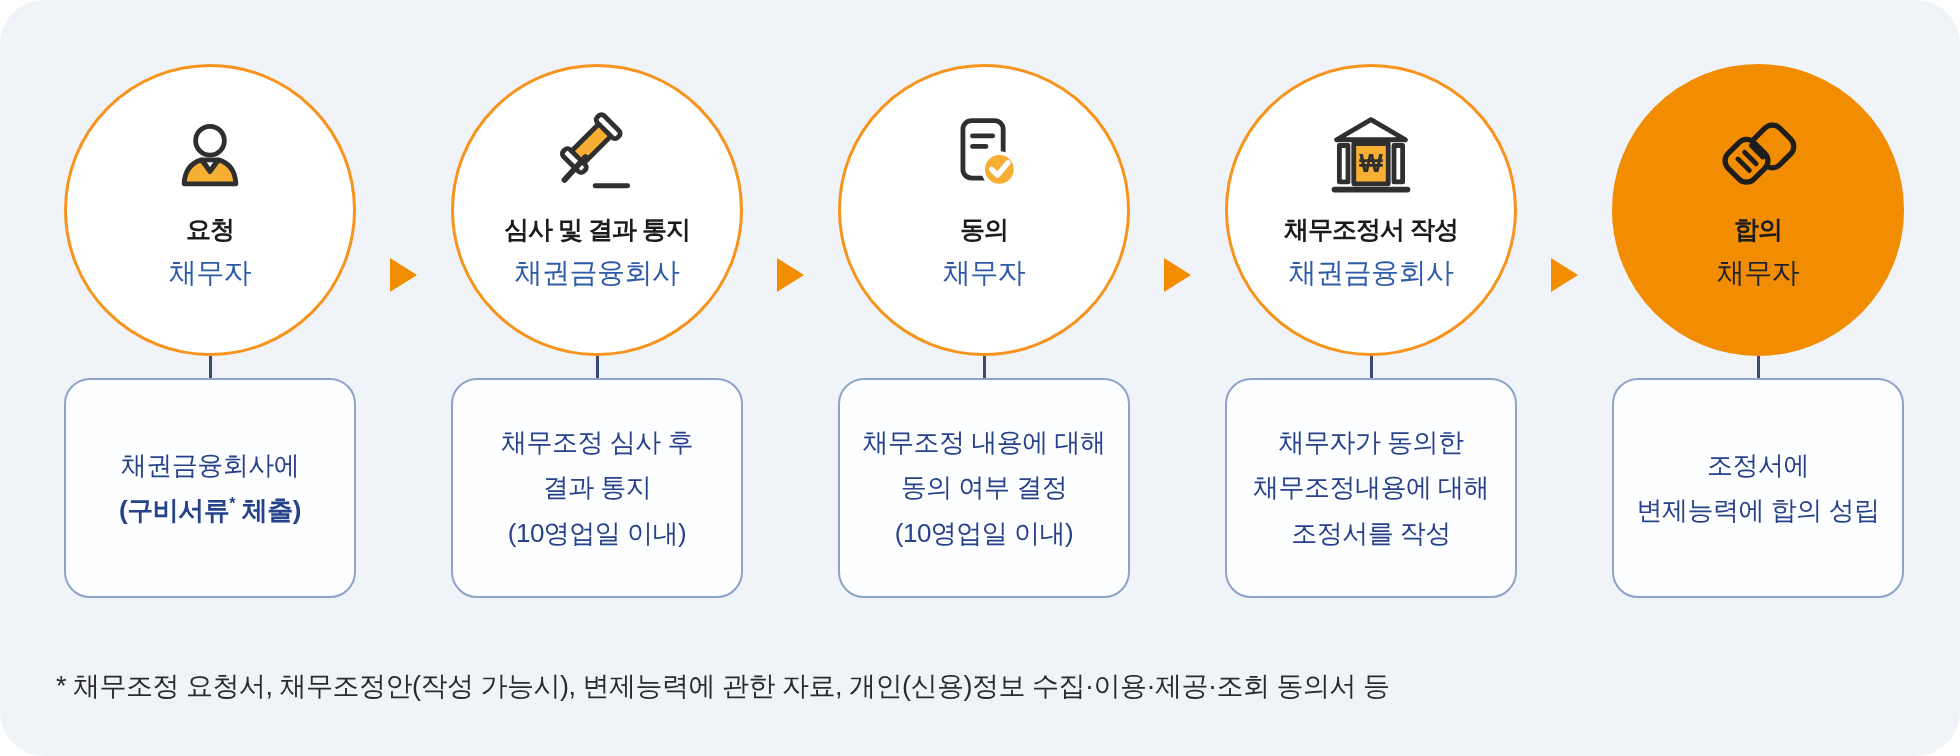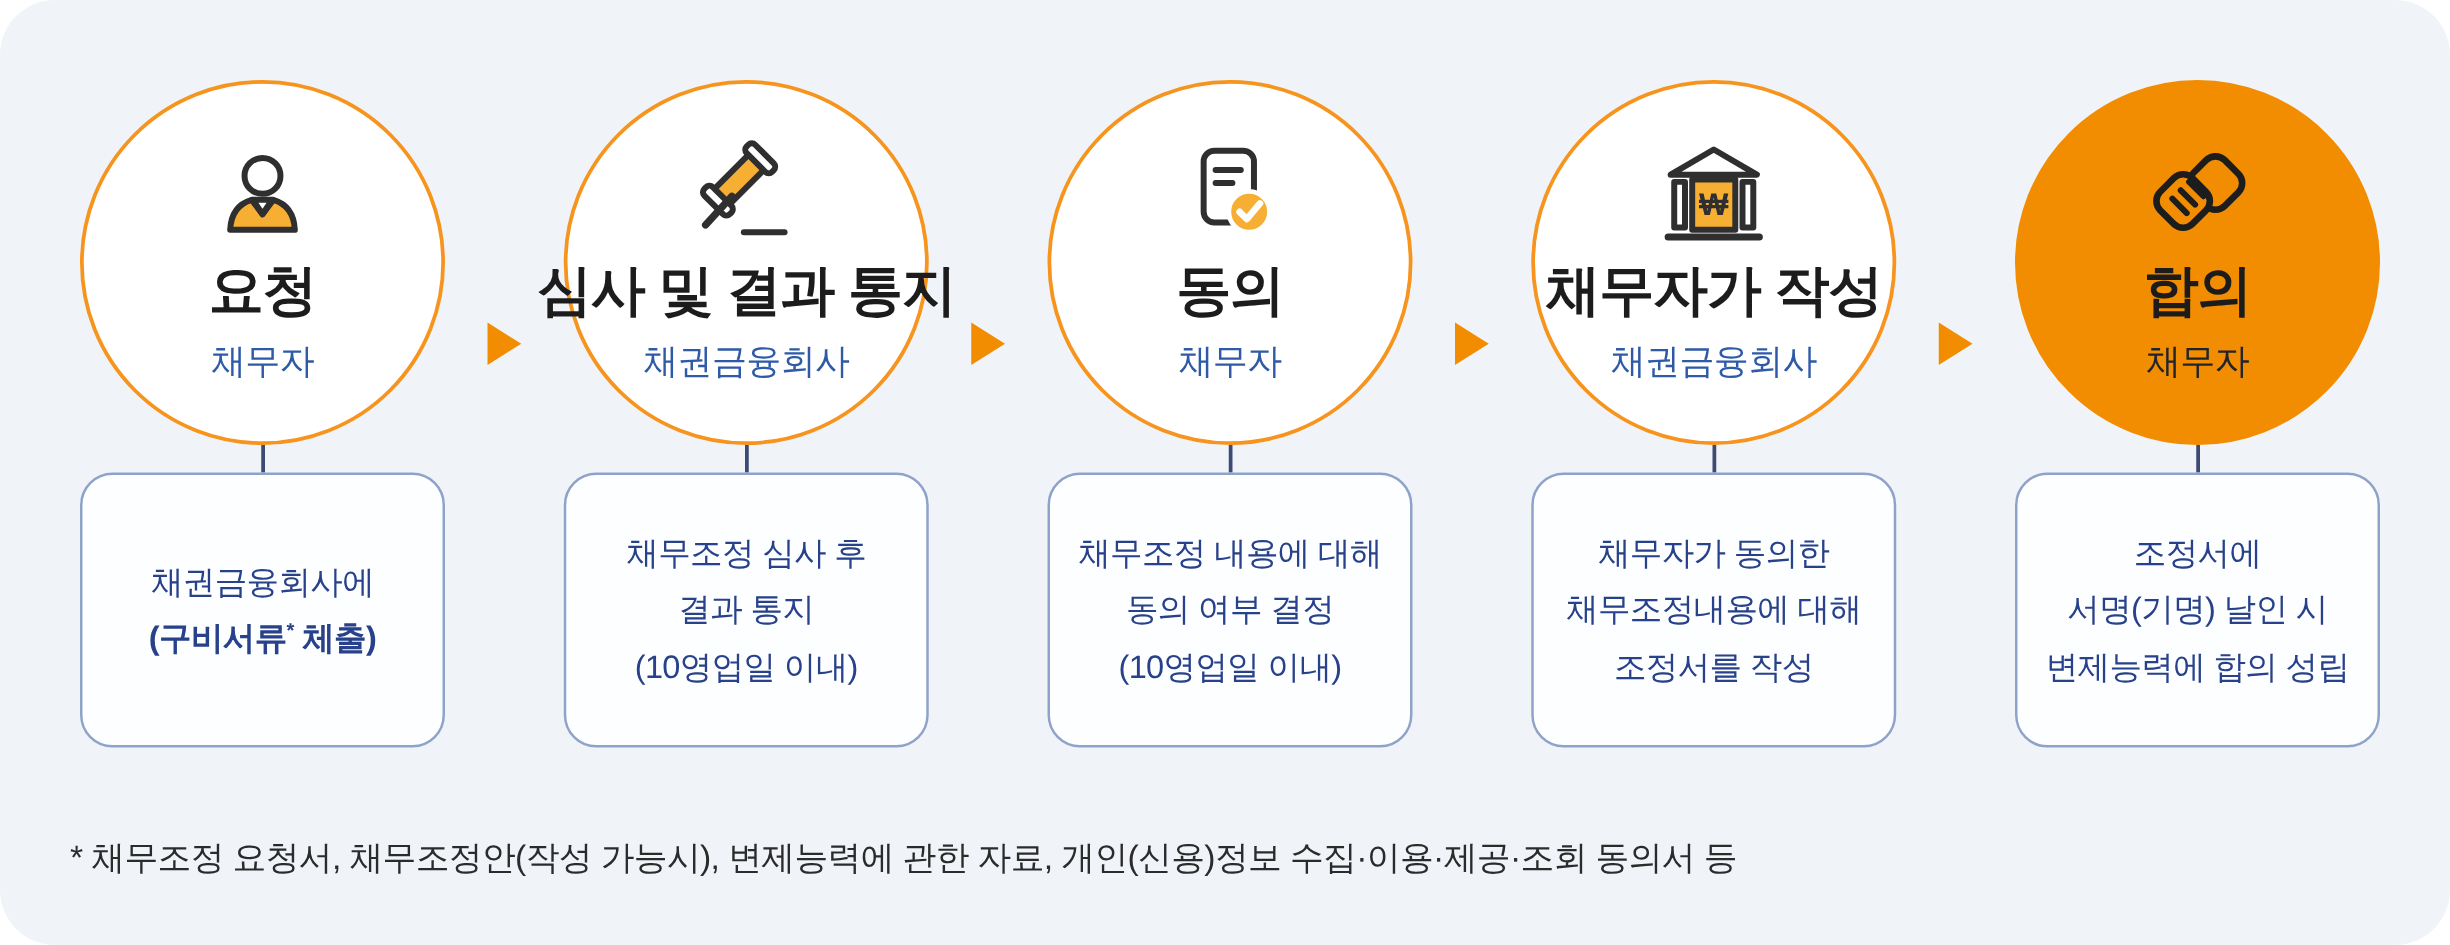--- a/index.html
+++ b/index.html
@@ -23,21 +23,21 @@
   .flow{position:absolute;top:0;left:0;width:100%;display:flex;align-items:flex-start;padding:64px 0 0 64px;}
   .step{width:292px;display:flex;flex-direction:column;align-items:center;flex:0 0 auto;}
   .circle{
     width:292px;height:292px;border-radius:50%;
     background:#ffffff;border:3px solid var(--circle-border);
     display:flex;flex-direction:column;align-items:center;
     padding-top:44px;
   }
   .step.highlight .circle{background:var(--accent-orange);border-color:var(--accent-orange);text-align:right;}
   .icon{width:92px;height:92px;display:flex;align-items:center;justify-content:center;}
-  .title{font-size:44px;font-weight:bold;color:var(--title-text);white-space:nowrap;letter-spacing:-1px;}
+  .title{margin-top:10px;font-size:25px;font-weight:bold;color:var(--title-text);white-space:nowrap;letter-spacing:-1px;}
   .subtitle{margin-top:8px;font-size:28px;color:var(--subtitle-text);white-space:nowrap;letter-spacing:-0.5px;}
   .step.highlight .subtitle{color:#20242C;}
   .connector{width:3px;height:22px;background:var(--connector);}
   .box{
     width:292px;min-height:220px;background:var(--box-bg);
     border:2px solid var(--box-border);border-radius:26px;
     display:flex;flex-direction:column;align-items:center;justify-content:center;
     padding:20px 6px;
   }
   .box-line{font-size:26px;line-height:1.75;color:var(--box-text);white-space:nowrap;letter-spacing:-0.5px;text-align:center;}
@@ -146,21 +146,21 @@
         <span class="icon">
           <svg viewBox="0 0 96 96" width="92" height="92">
             <path class="stroke" d="M12,30 L48,9 L84,30 Z" style="fill:#ffffff"></path>
             <rect class="amber stroke" x="30" y="34" width="36" height="42"></rect>
             <rect class="stroke" x="15" y="36" width="9" height="38" style="fill:#ffffff"></rect>
             <rect class="stroke" x="72" y="36" width="9" height="38" style="fill:#ffffff"></rect>
             <line class="stroke" x1="10" y1="82" x2="86" y2="82" style="stroke-width:6"></line>
             <text x="48" y="64" text-anchor="middle" font-size="26" font-weight="bold" fill="#2F2F2F">₩</text>
           </svg>
         </span>
-        <div class="title">채무자가 작성</div>
+        <div class="title">채무조정서 작성</div>
         <div class="subtitle">채권금융회사</div>
       </div>
       <div class="connector"></div>
       <div class="box">
         <div class="box-line">채무자가 동의한</div>
         <div class="box-line">채무조정내용에 대해</div>
         <div class="box-line">조정서를 작성</div>
       </div>
     </div>
 
@@ -178,21 +178,20 @@
             <line x1="34" y1="43" x2="46" y2="55" stroke="#1D1D1D" stroke-width="5" stroke-linecap="round"></line>
             <line x1="41" y1="36" x2="53" y2="48" stroke="#1D1D1D" stroke-width="5" stroke-linecap="round"></line>
           </svg>
         </span>
         <div class="title">합의</div>
         <div class="subtitle">채무자</div>
       </div>
       <div class="connector"></div>
       <div class="box">
         <div class="box-line">조정서에</div>
-        <div class="box-line">서명(기명) 날인 시</div>
         <div class="box-line">변제능력에 합의 성립</div>
       </div>
     </div>
 
   </div>
 
   <div class="footnote">* 채무조정 요청서, 채무조정안(작성 가능시), 변제능력에 관한 자료, 개인(신용)정보 수집·이용·제공·조회 동의서 등</div>
 </div>
 
 </body></html>

